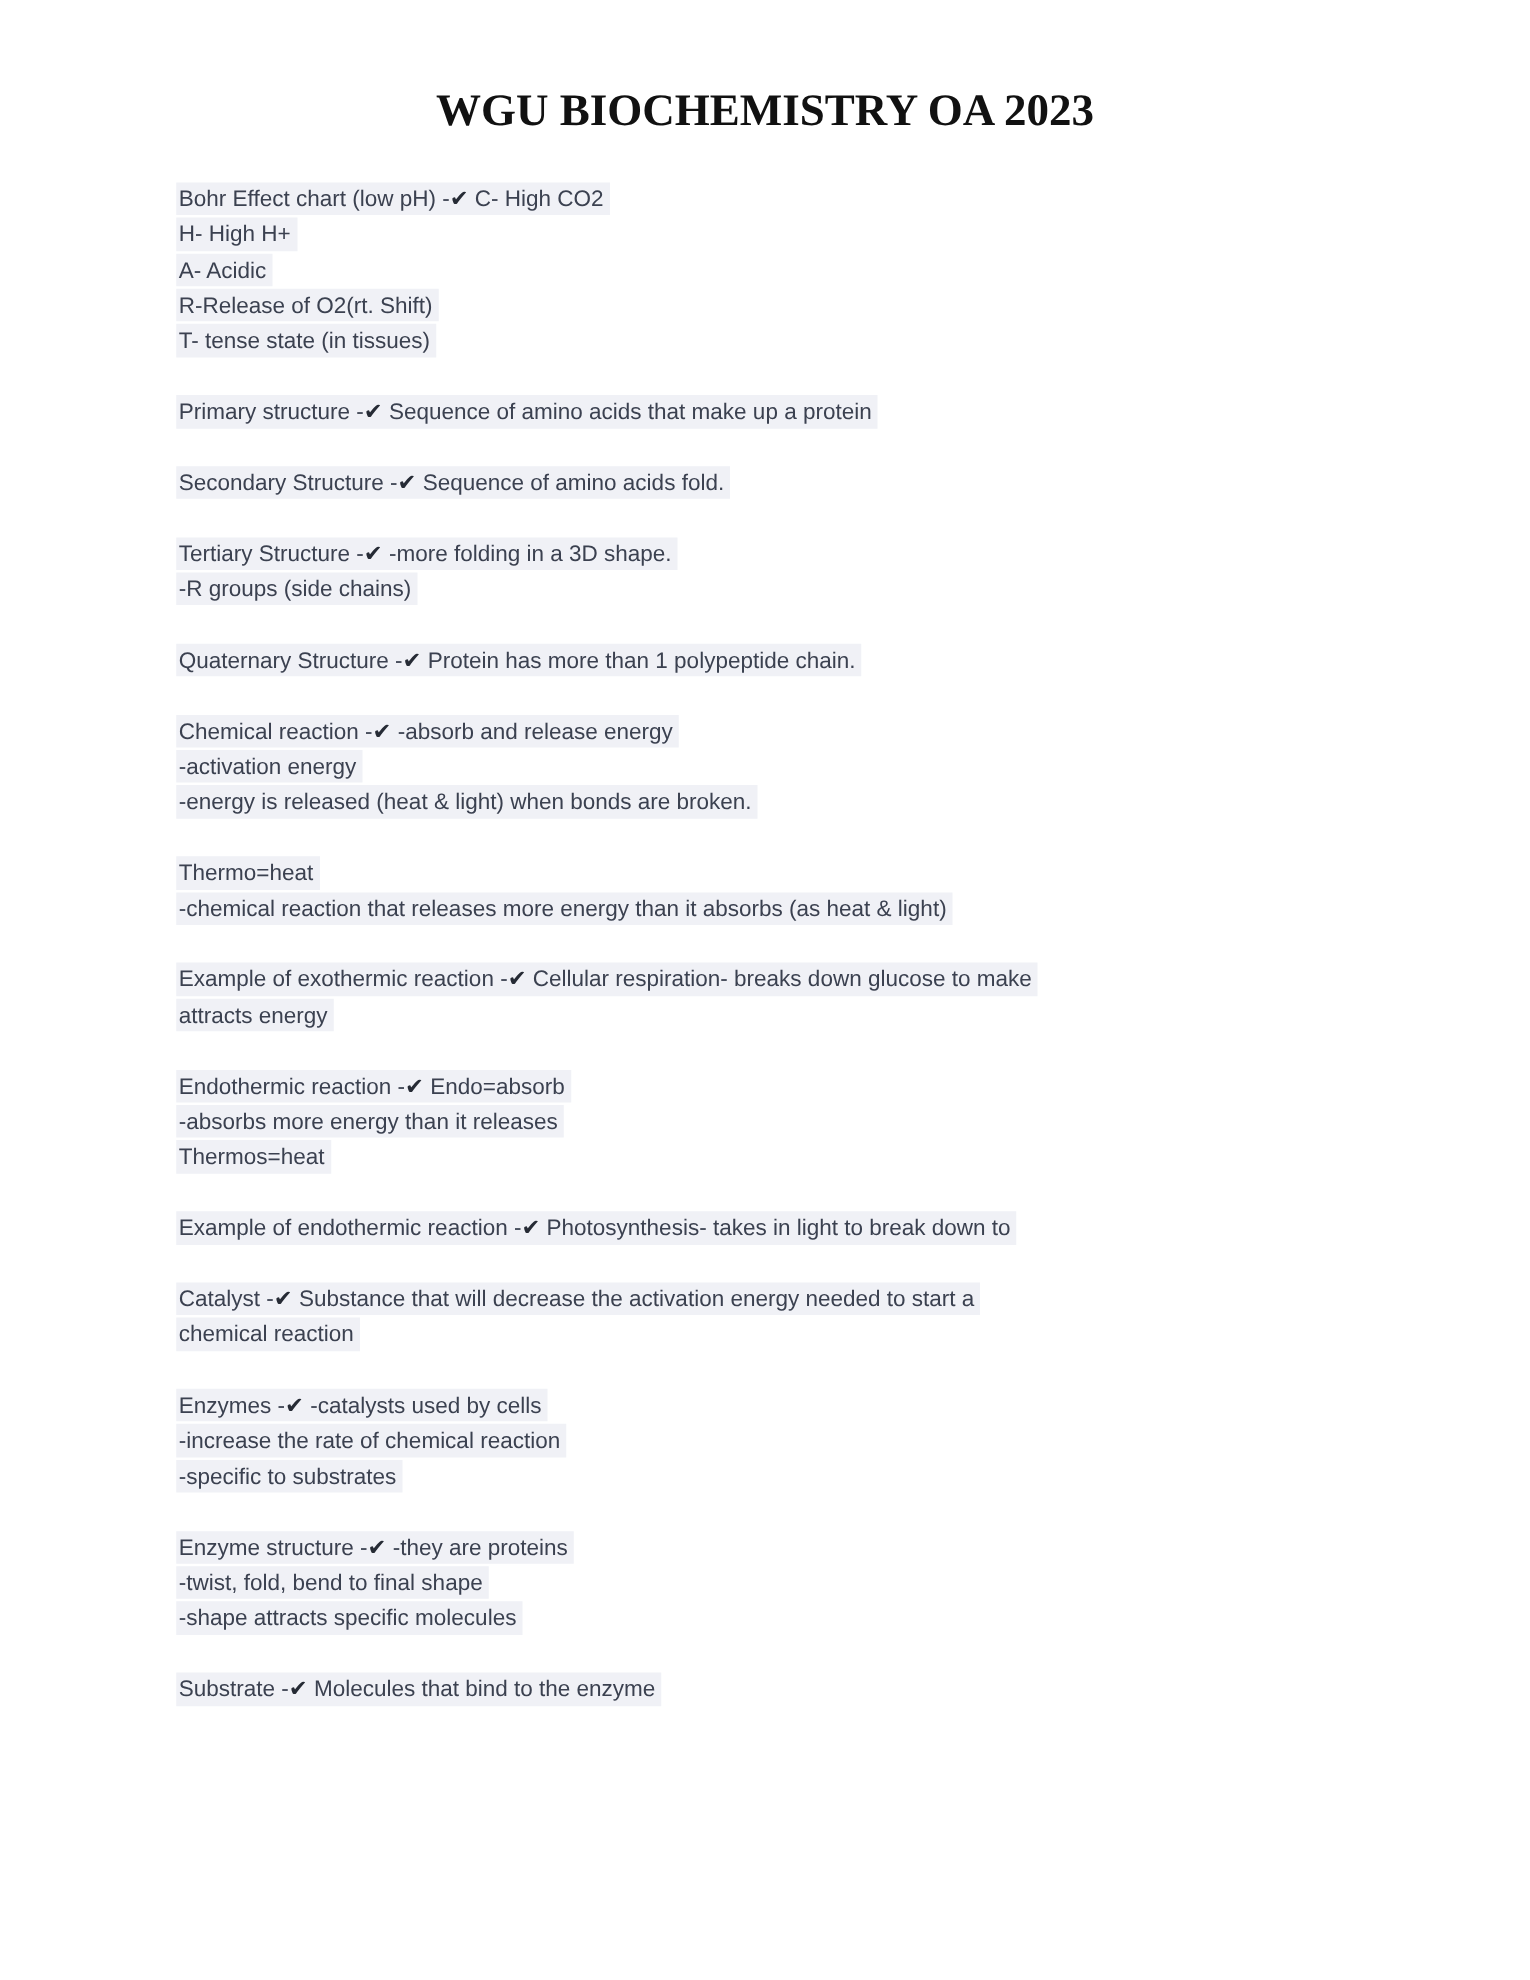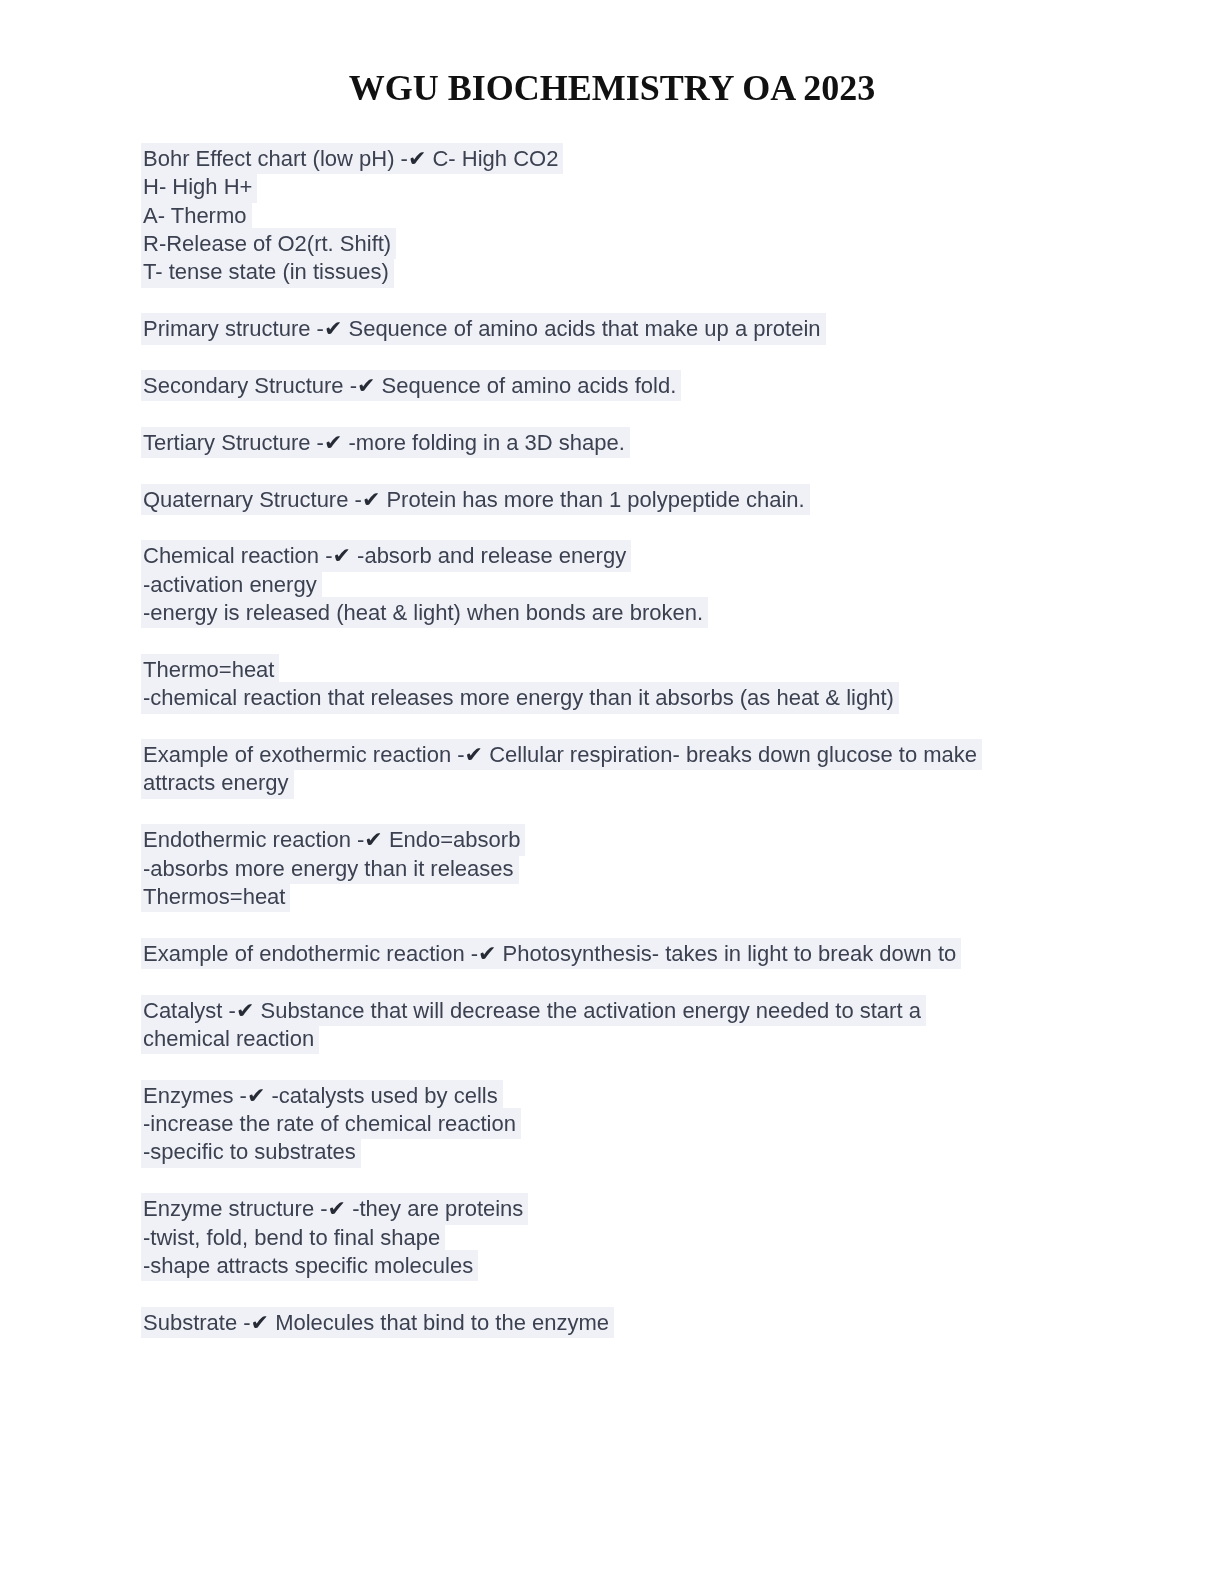--- a/index.html
+++ b/index.html
@@ -19,21 +19,21 @@
     margin: 66px 0 0 0;
     text-align: center;
     font-family: "Liberation Serif", serif;
     font-weight: 700;
     font-size: 36px;
     line-height: 44px;
     color: var(--title-color, #111111);
   }
   .doc-body {
     margin: 35px 100px 0 141px;
-    font-size: 22px;
+    font-size: 18px;
     line-height: 28.4px;
     color: var(--text-color, #3b4150);
   }
   .paragraph {
     margin: 0 0 28.4px 0;
   }
   .line {
     height: 28.4px;
     white-space: pre;
   }
@@ -49,32 +49,33 @@
 </style>
 </head>
 <body>
 
 <div class="page">
   <h1 class="doc-title">WGU BIOCHEMISTRY OA 2023</h1>
   <div class="doc-body">
       <div class="paragraph">
         <div class="line"><span class="hl"><span>Bohr Effect chart (low pH) -</span><span class="check">✔</span><span> C- High CO2</span></span></div>
         <div class="line"><span class="hl"><span>H- High H+</span></span></div>
-        <div class="line"><span class="hl"><span>A- Thermo</span></span></div>
+        <div class="line"><span class="hl"><span>A- Acidic</span></span></div>
         <div class="line"><span class="hl"><span>R-Release of O2(rt. Shift)</span></span></div>
         <div class="line"><span class="hl"><span>T- tense state (in tissues)</span></span></div>
       </div>
       <div class="paragraph">
         <div class="line"><span class="hl"><span>Primary structure -</span><span class="check">✔</span><span> Sequence of amino acids that make up a protein</span></span></div>
       </div>
       <div class="paragraph">
         <div class="line"><span class="hl"><span>Secondary Structure -</span><span class="check">✔</span><span> Sequence of amino acids fold.</span></span></div>
       </div>
       <div class="paragraph">
         <div class="line"><span class="hl"><span>Tertiary Structure -</span><span class="check">✔</span><span> -more folding in a 3D shape.</span></span></div>
+        <div class="line"><span class="hl"><span>-R groups (side chains)</span></span></div>
       </div>
       <div class="paragraph">
         <div class="line"><span class="hl"><span>Quaternary Structure -</span><span class="check">✔</span><span> Protein has more than 1 polypeptide chain.</span></span></div>
       </div>
       <div class="paragraph">
         <div class="line"><span class="hl"><span>Chemical reaction -</span><span class="check">✔</span><span> -absorb and release energy</span></span></div>
         <div class="line"><span class="hl"><span>-activation energy</span></span></div>
         <div class="line"><span class="hl"><span>-energy is released (heat &amp; light) when bonds are broken.</span></span></div>
       </div>
       <div class="paragraph">

